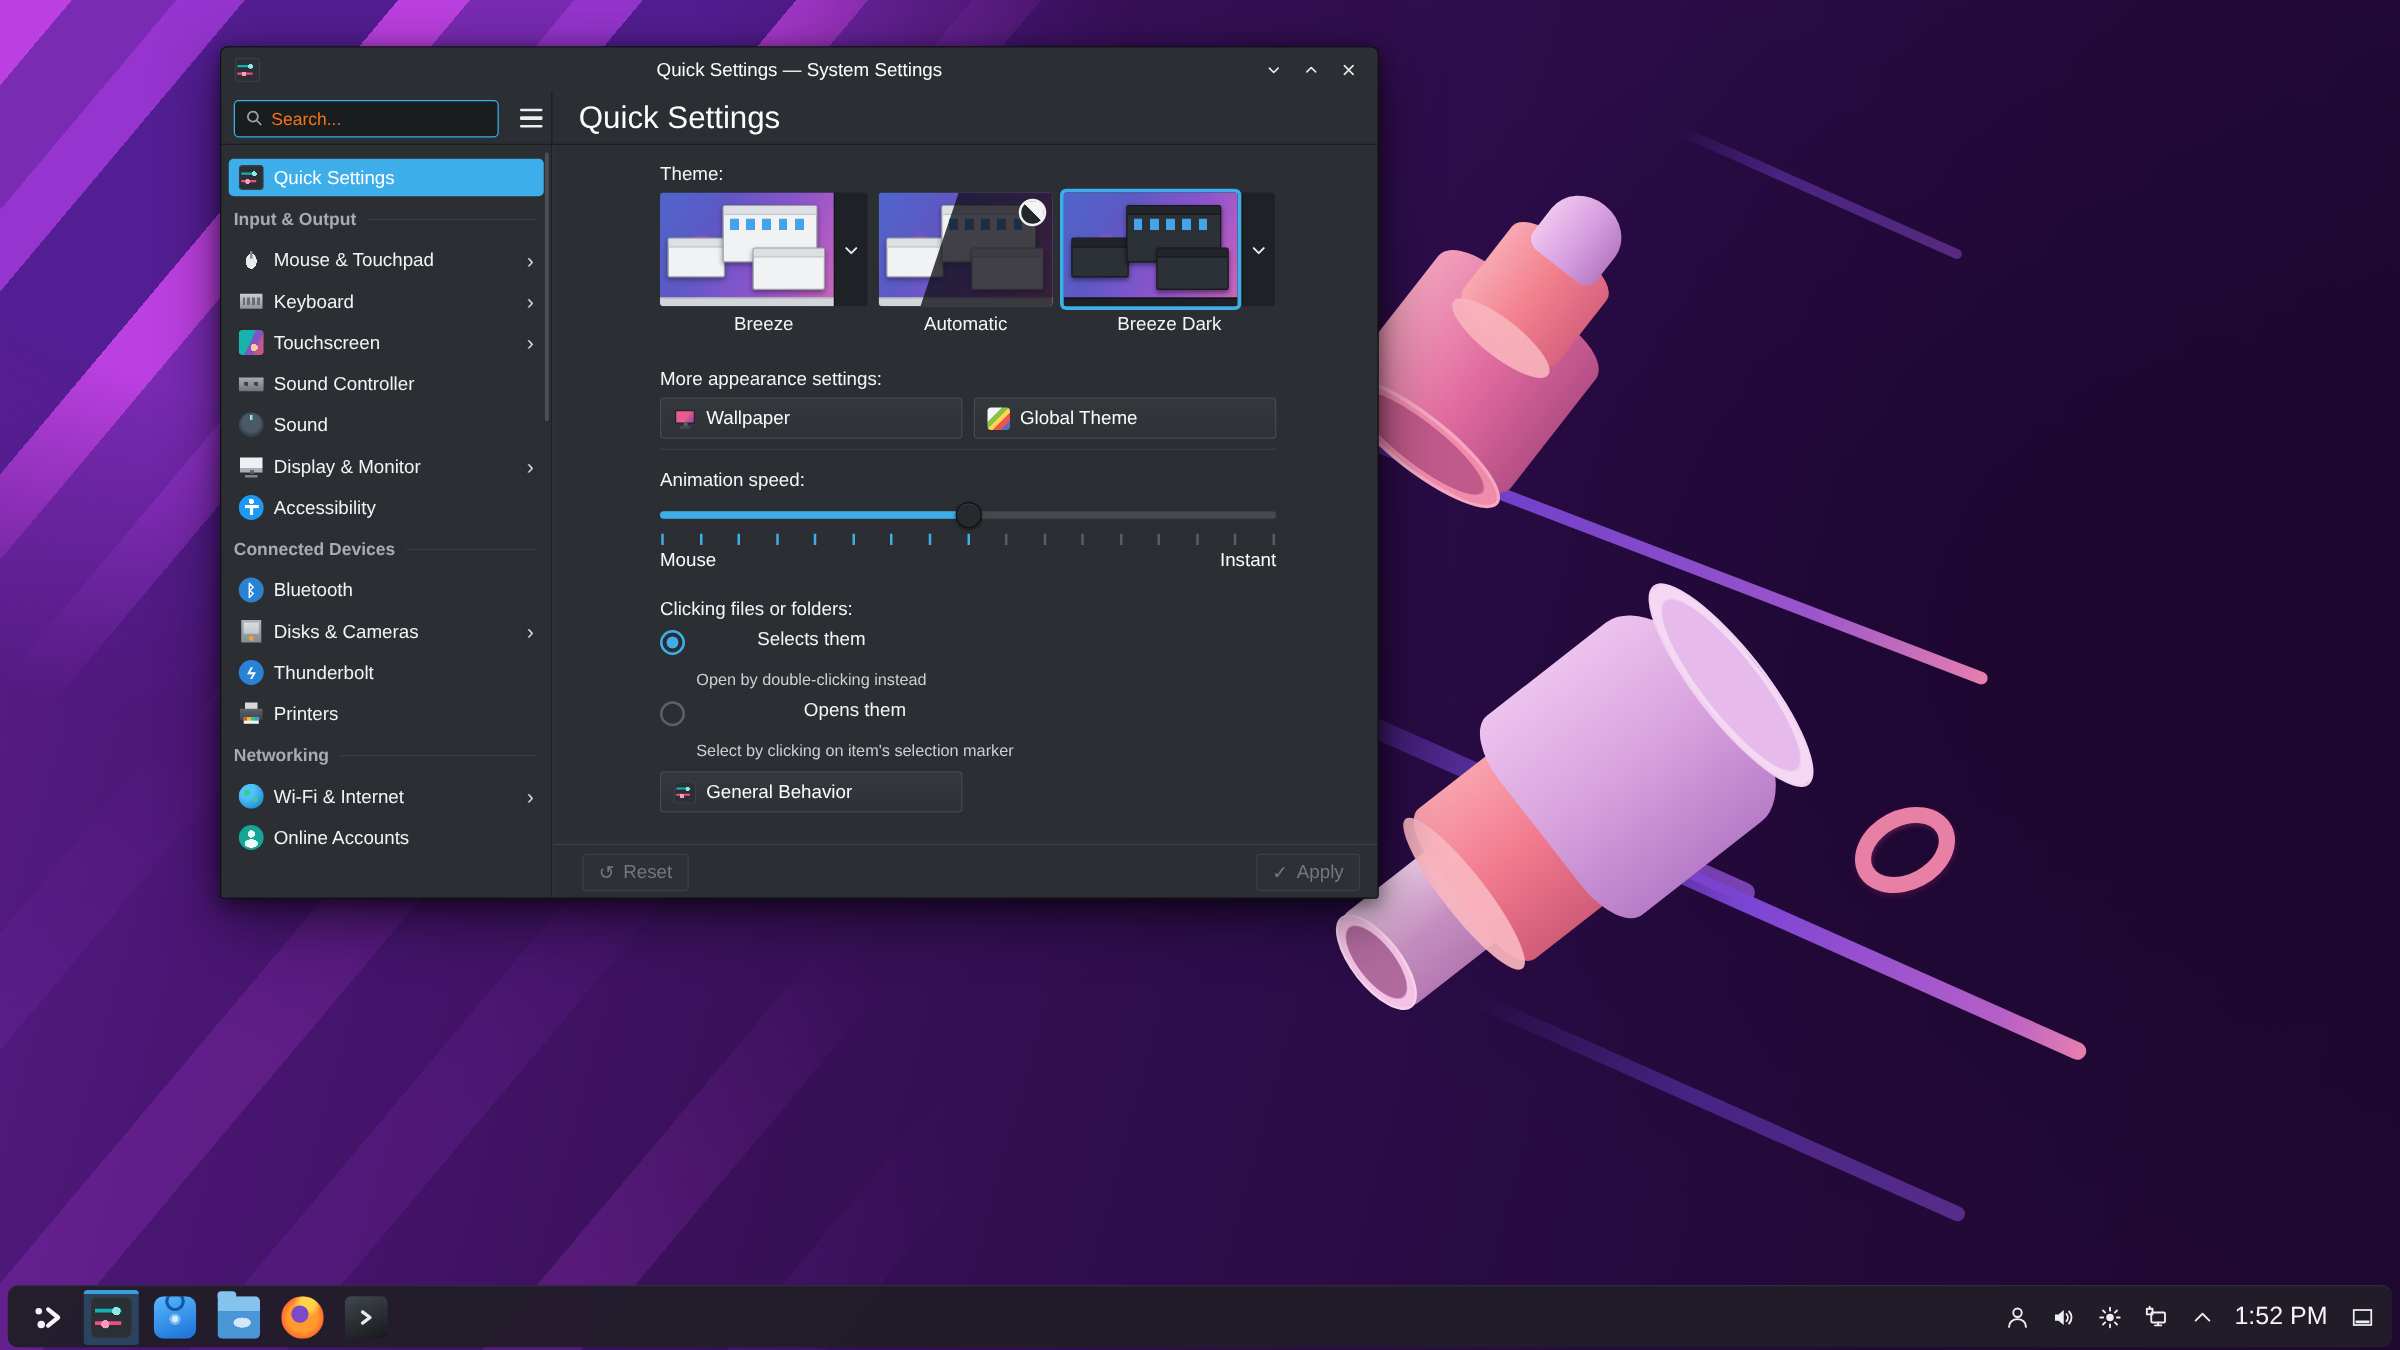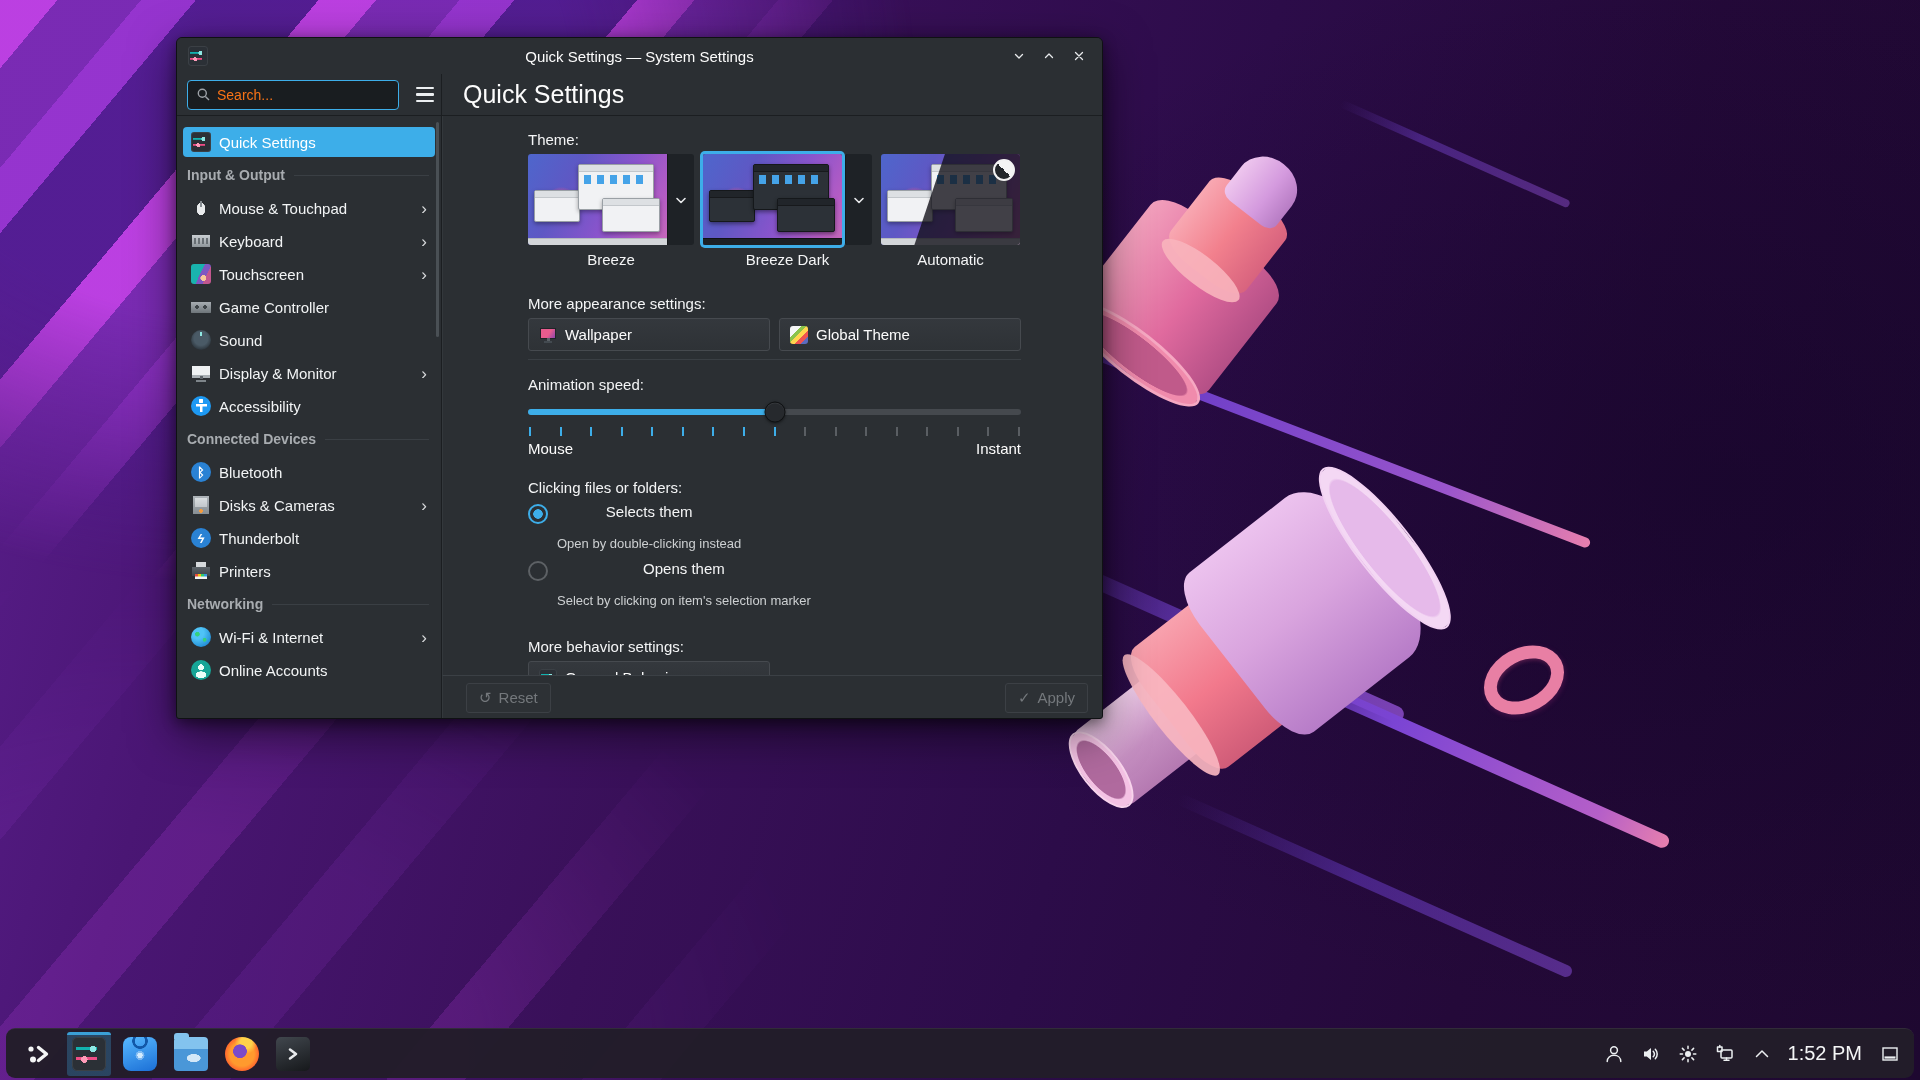--- a/index.html
+++ b/index.html
@@ -328,21 +328,21 @@
               <span>Keyboard</span>
               <span class="arrow">›</span>
             </div>
             <div class="sb-item">
               <span class="si ic-touchscreen"></span>
               <span>Touchscreen</span>
               <span class="arrow">›</span>
             </div>
             <div class="sb-item">
               <span class="si ic-gamepad"></span>
-              <span>Game Controller</span>
+              <span>Sound Controller</span>
             </div>
             <div class="sb-item">
               <span class="si ic-sound"></span>
               <span>Sound</span>
             </div>
             <div class="sb-item">
               <span class="si ic-display"></span>
               <span>Display &amp; Monitor</span>
               <span class="arrow">›</span>
             </div>
@@ -405,49 +405,49 @@
                     <div class="tstrip"></div>
                   </div>
                   <button class="tdrop">
                     <svg width="16" height="16" viewBox="0 0 16 16">
                       <path d="M4 6.5 8 10.5 12 6.5"></path>
                     </svg>
                   </button>
                 </div>
                 <div class="tlabel">Breeze</div>
               </div>
+              <div class="tcard noDrop">
+                <div class="trow">
+                  <div class="tprev v-light">
+                    <div class="mwin w1"></div>
+                    <div class="mwin w2"></div>
+                    <div class="mwin w3"></div>
+                    <div class="tstrip"></div>
+                    <div class="autodark"></div>
+                    <div class="autobadge"></div>
+                  </div>
+                </div>
+                <div class="tlabel">Automatic</div>
+              </div>
               <div class="tcard sel">
                 <div class="trow">
                   <div class="tprev v-dark">
                     <div class="mwin w1"></div>
                     <div class="mwin w2"></div>
                     <div class="mwin w3"></div>
                     <div class="tstrip"></div>
                   </div>
                   <button class="tdrop">
                     <svg width="16" height="16" viewBox="0 0 16 16">
                       <path d="M4 6.5 8 10.5 12 6.5"></path>
                     </svg>
                   </button>
                 </div>
                 <div class="tlabel">Breeze Dark</div>
               </div>
-              <div class="tcard noDrop">
-                <div class="trow">
-                  <div class="tprev v-light">
-                    <div class="mwin w1"></div>
-                    <div class="mwin w2"></div>
-                    <div class="mwin w3"></div>
-                    <div class="tstrip"></div>
-                    <div class="autodark"></div>
-                    <div class="autobadge"></div>
-                  </div>
-                </div>
-                <div class="tlabel">Automatic</div>
-              </div>
             </div>
 
           <div class="flabel" style="margin-top:27px;">More appearance settings:</div>
           <div class="btnrow" id="appearance-buttons">
               <button class="kbtn">
                 <span class="bic ic-wallpaper"></span>
                 <span>Wallpaper</span>
               </button>
               <button class="kbtn">
                 <span class="bic ic-globaltheme"></span>
@@ -501,21 +501,20 @@
               </div>
               <div class="ropt">
                 <span class="radio"></span>
                 <div>
                   <div class="rlabel">Opens them</div>
                   <div class="rdesc">Select by clicking on item's selection marker</div>
                 </div>
               </div>
             </div>
 
-          <div class="flabel" style="margin-top:28px;">More behavior settings:</div>
           <div class="btnrow" id="behavior-buttons">
               <button class="kbtn">
                 <span class="sliders-icon" style="font-size: 18px;"></span>
                 <span>General Behavior</span>
               </button>
             </div>
         </div>
 
         <div class="footer">
           <button class="fbtn">

